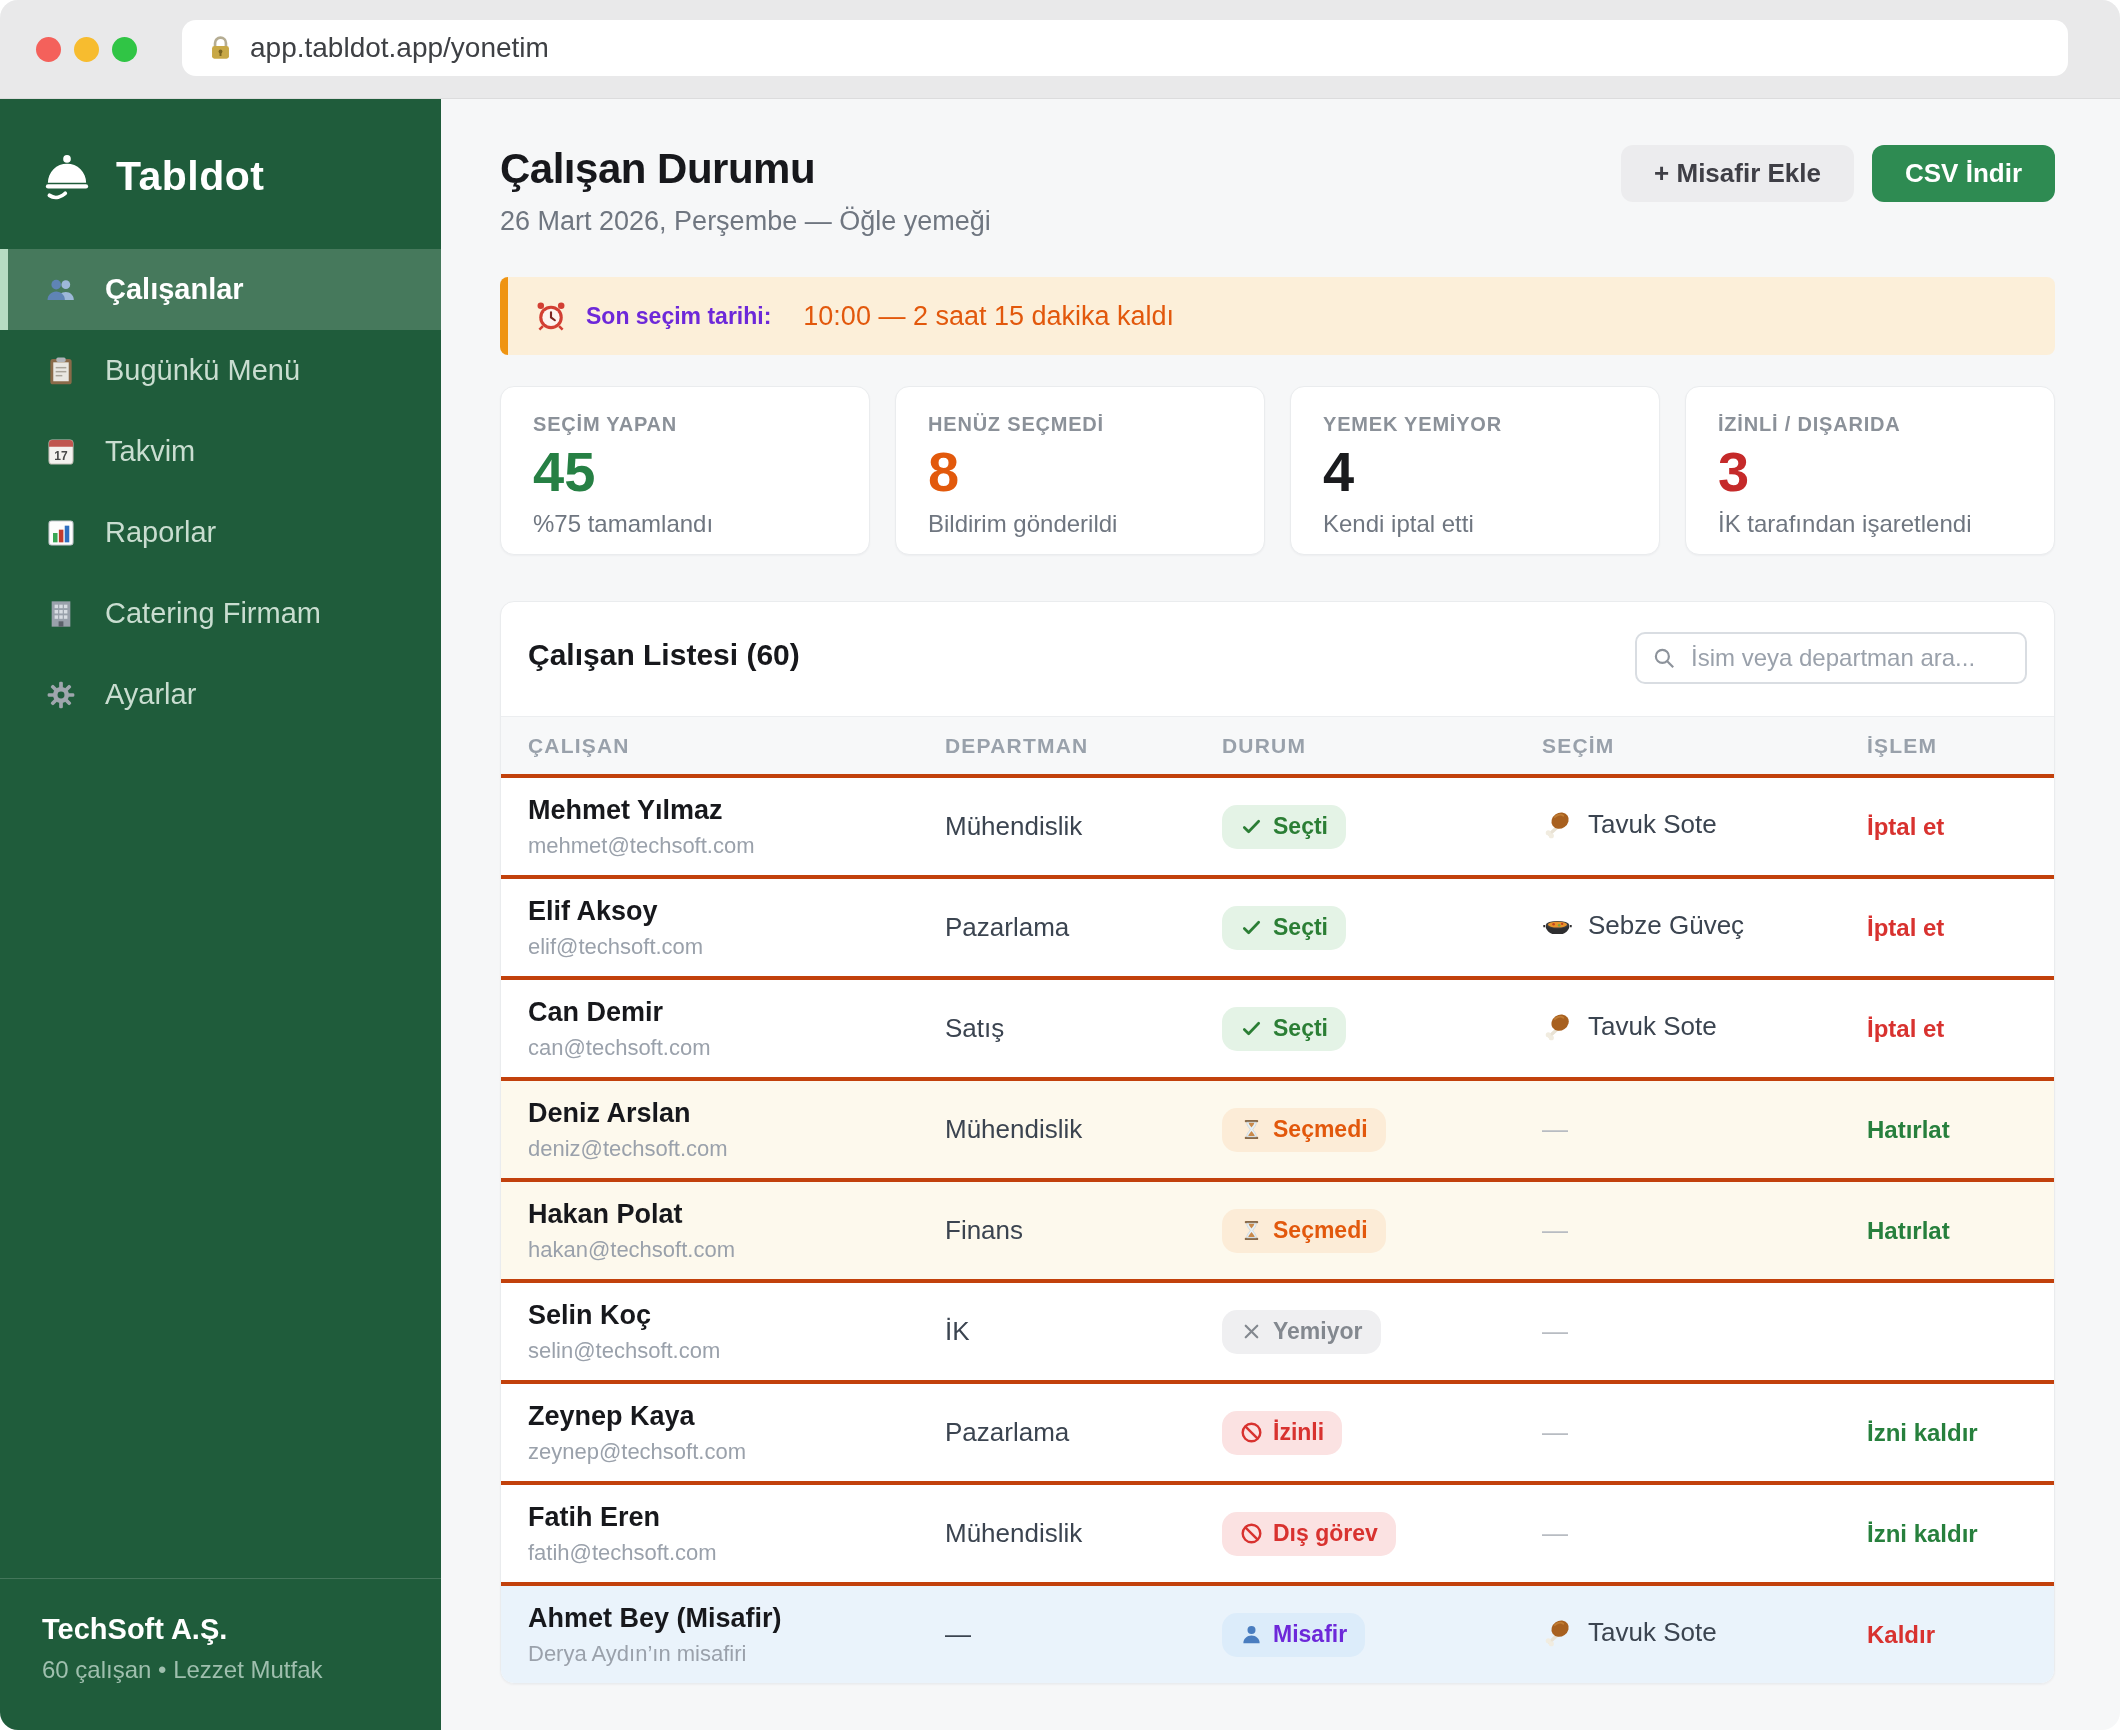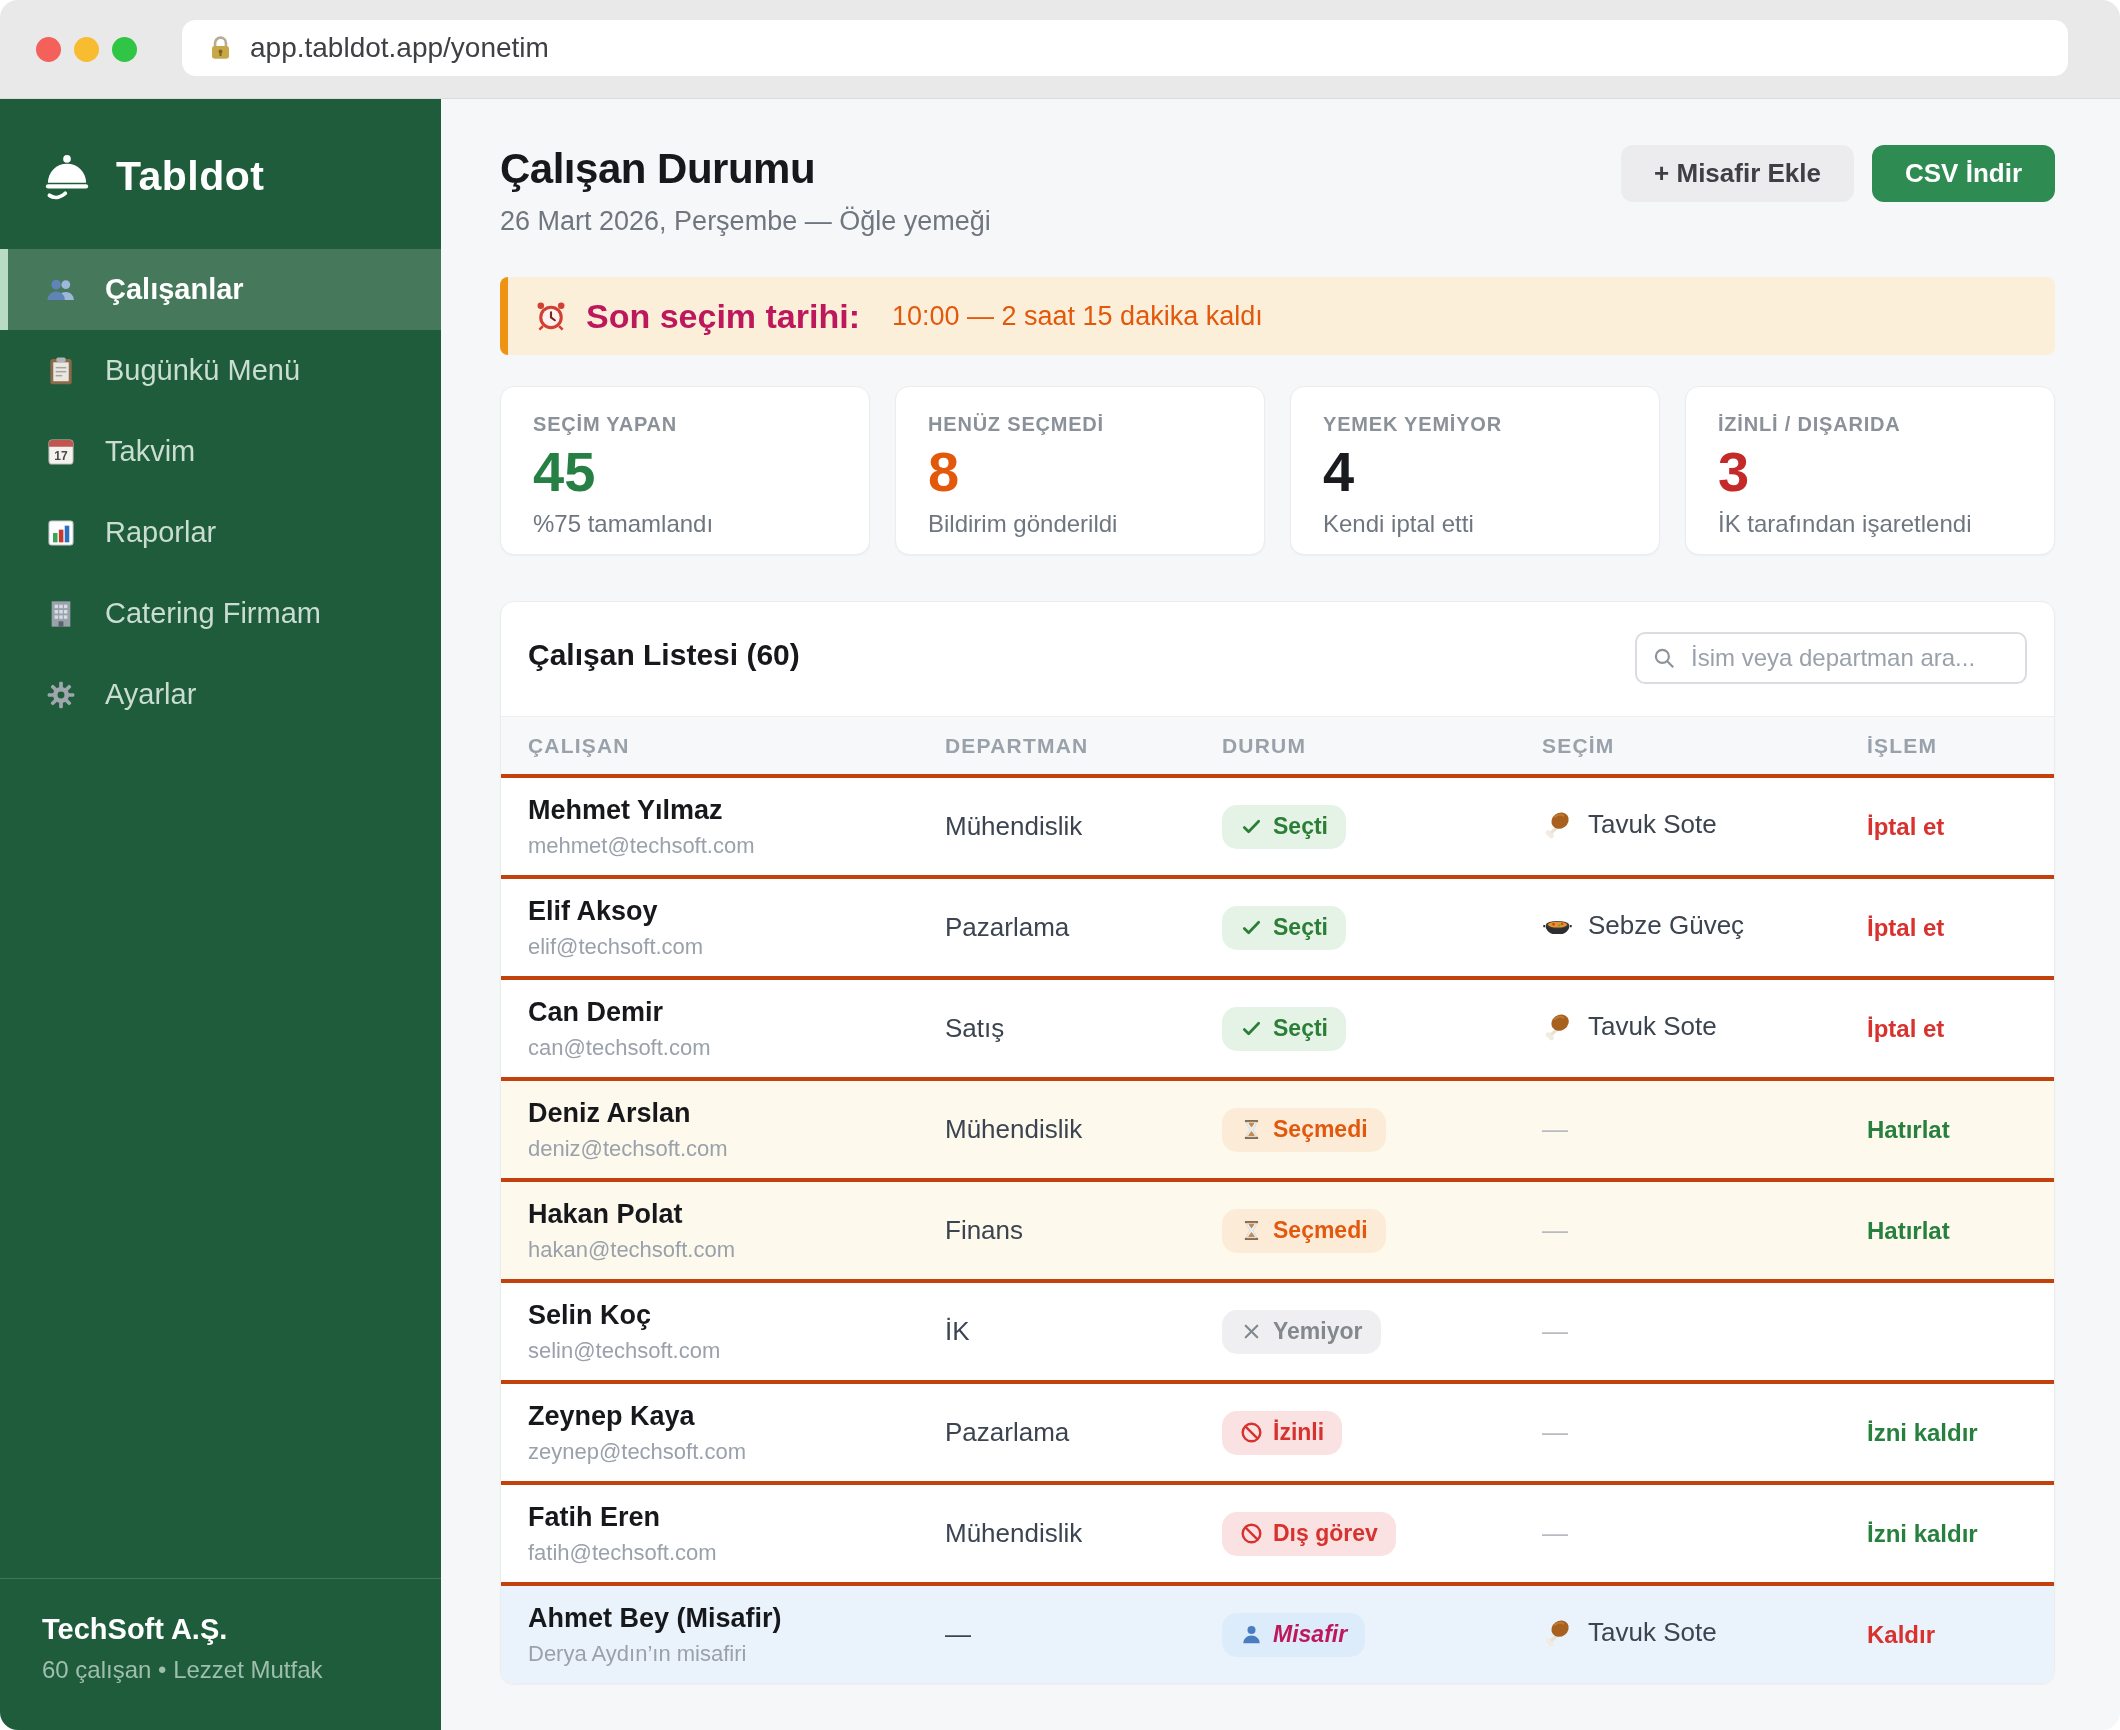--- a/index.html
+++ b/index.html
@@ -40,21 +40,21 @@
   .page-title { font-size:42px; font-weight:700; color:#17181c; letter-spacing:-.5px; }
   .page-subtitle { margin-top:13px; font-size:27px; color:#6f7680; }
   .header-actions { display:flex; gap:18px; }
   .btn { height:57px; border:none; border-radius:12px; padding:0 33px; font-size:26px; font-weight:700; font-family:inherit; cursor:pointer; }
   .btn.ghost { background:#ececee; color:#3f3f46; }
   .btn.primary { background:#2e8b52; color:#ffffff; }
 
   
   .alert { margin-top:40px; height:78px; background:#fcefd9; border-left:8px solid #ef9412; border-radius:8px; display:flex; align-items:center; gap:18px; padding:0 26px; }
   .alert .icon { width:34px; height:34px; flex:none; }
-  .alert-label { font-size:34px; font-weight:700; color:#be185d; }
+  .alert-label { font-size:23px; font-weight:700; color:#6d28d9; }
   .alert-text { font-size:27px; color:#e2580c; margin-left:14px; }
 
   
   .stats { margin-top:31px; display:grid; grid-template-columns:repeat(4,1fr); gap:25px; }
   .stat-card { background:#fff; border:1px solid #eaecee; border-radius:14px; padding:26px 32px; height:169px; box-shadow:0 1px 2px rgba(16,24,40,.04); }
   .stat-label { font-size:20px; font-weight:700; color:#8b9199; letter-spacing:.8px; }
   .stat-value { font-size:56px; font-weight:700; margin-top:8px; line-height:1; }
   .stat-sub { font-size:24px; color:#6f7680; margin-top:10px; }
 
   
@@ -76,21 +76,21 @@
   .emp-name { font-size:27px; font-weight:700; color:#17181c; }
   .emp-sub { font-size:22px; color:#9aa1ab; margin-top:7px; }
   .dept { font-size:26px; color:#3b4450; }
 
   .badge { display:inline-flex; align-items:center; gap:10px; height:44px; padding:0 18px; border-radius:15px; font-size:23px; font-weight:700; }
   .badge .icon { width:23px; height:23px; flex:none; }
   .badge-selected { background:#e4f3e6; color:#2b7e35; }
   .badge-pending  { background:#fcecd7; color:#e2580c; }
   .badge-none     { background:#efeff1; color:#83888f; }
   .badge-blocked  { background:#fbe2e2; color:#d8322f; }
-  .badge-guest    { background:#dcecfa; color:#be185d;font-style:italic; }
+  .badge-guest    { background:#dcecfa; color:#6d28d9; }
 
   .choice { display:inline-flex; align-items:center; gap:15px; font-size:26px; color:#3b4450; }
   .choice .icon { width:31px; height:31px; flex:none; }
   .dash { font-size:26px; color:#b8bcc2; }
 
   .action { font-size:24px; font-weight:700; cursor:pointer; }
   .action-danger { color:#d8322f; }
   .action-positive { color:#27803d; }
 
   .icon svg { width:100%; height:100%; display:block; }

